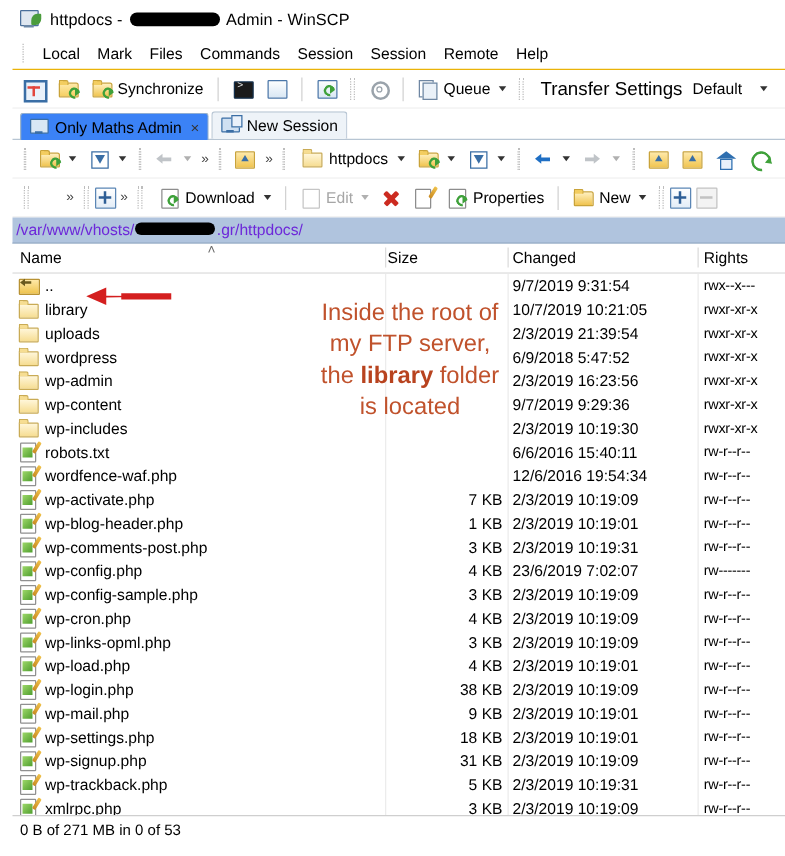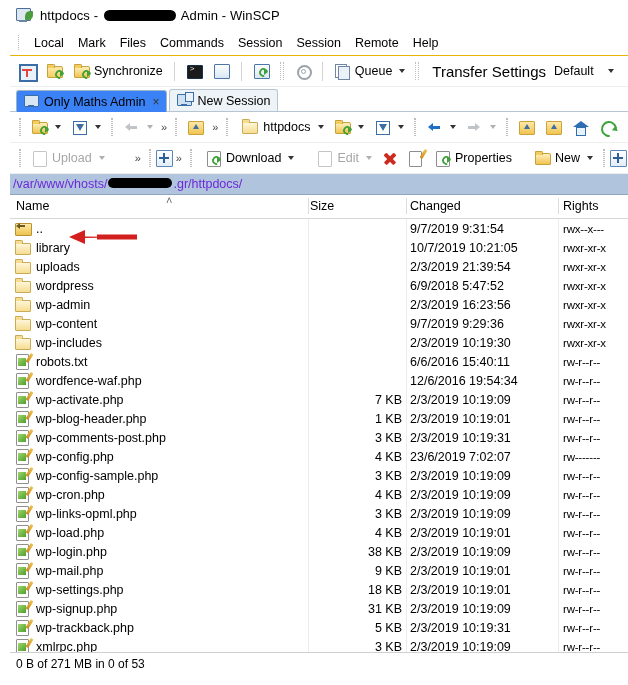--- a/index.html
+++ b/index.html
@@ -343,27 +343,20 @@
     </span>
     <span class="sep"></span>
     <span class="tbtn">
       
       
     </span>
   </div>
 
   <div class="tb">
     <span class="grip"></span>
-    <span class="tbtn disabled">
-      <span class="ic">
-          <span class="doc" style="border-color:#c5c5c5;"></span>
-        </span>
-      <span>Upload</span>
-      <span class="caret dis"></span>
-    </span>
     <span class="chev2" style="margin-left:22px;">»</span>
     <span class="grip"></span>
     <span class="plusbox"></span>
     <span class="chev2">»</span>
     <span class="grip"></span>
     <span class="tbtn" style="margin-left:3px;">
       <span class="ic">
           <span class="doc"></span>
           <span class="grn" style="right:1px;bottom:1px;"></span>
         </span>
@@ -729,14 +722,20 @@
 
   <div class="status">
     <span>0 B of 271 MB in 0 of 53</span>
   </div>
 
   <svg class="arrow" viewBox="0 0 72 20">
     <path d="M70 11 L18 10.5 L18 4 L2 11 L18 18 L18 12 Z" fill="#d41f1f"></path>
     <path d="M70 11 L30 11" stroke="#d41f1f" stroke-width="5" stroke-linecap="butt"></path>
   </svg>
 
+  <div class="anno">
+    <span class="ln">Inside the root of</span>
+    <span class="ln">my FTP server,</span>
+    <span class="ln"><span>the </span><b>library</b><span> folder</span></span>
+    <span class="ln">is located</span>
+  </div>
 
 </div>
 
 </body></html>

